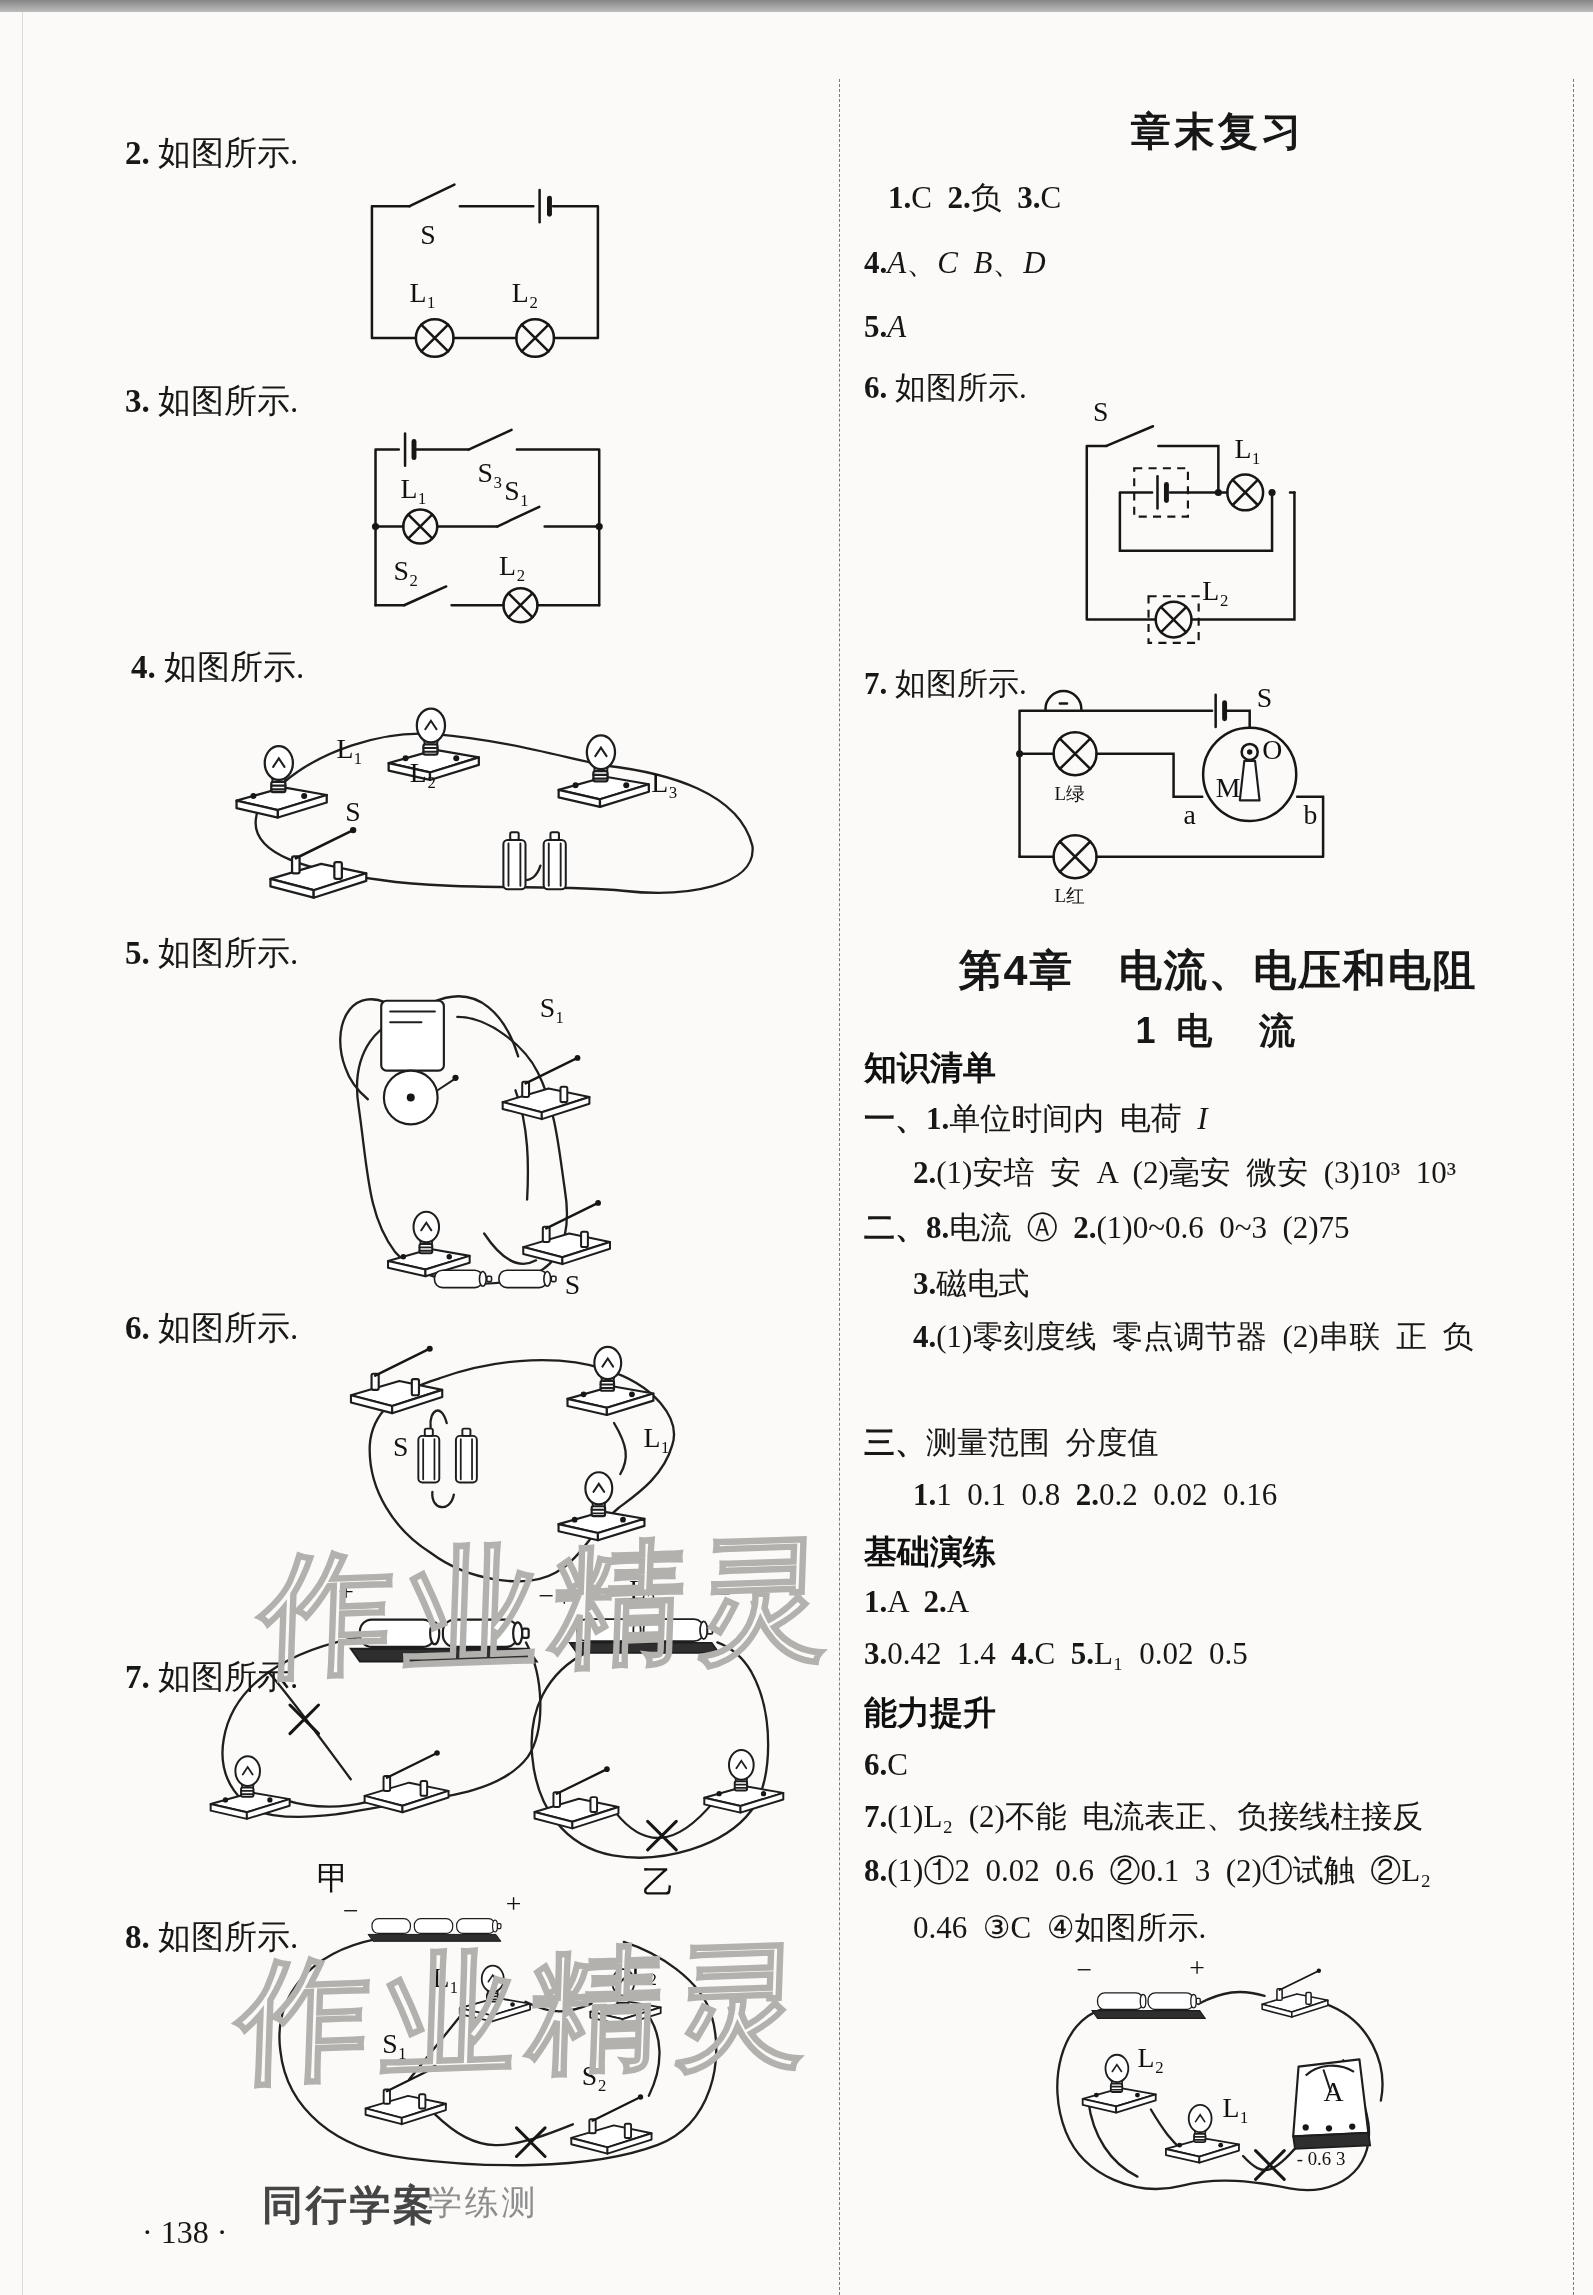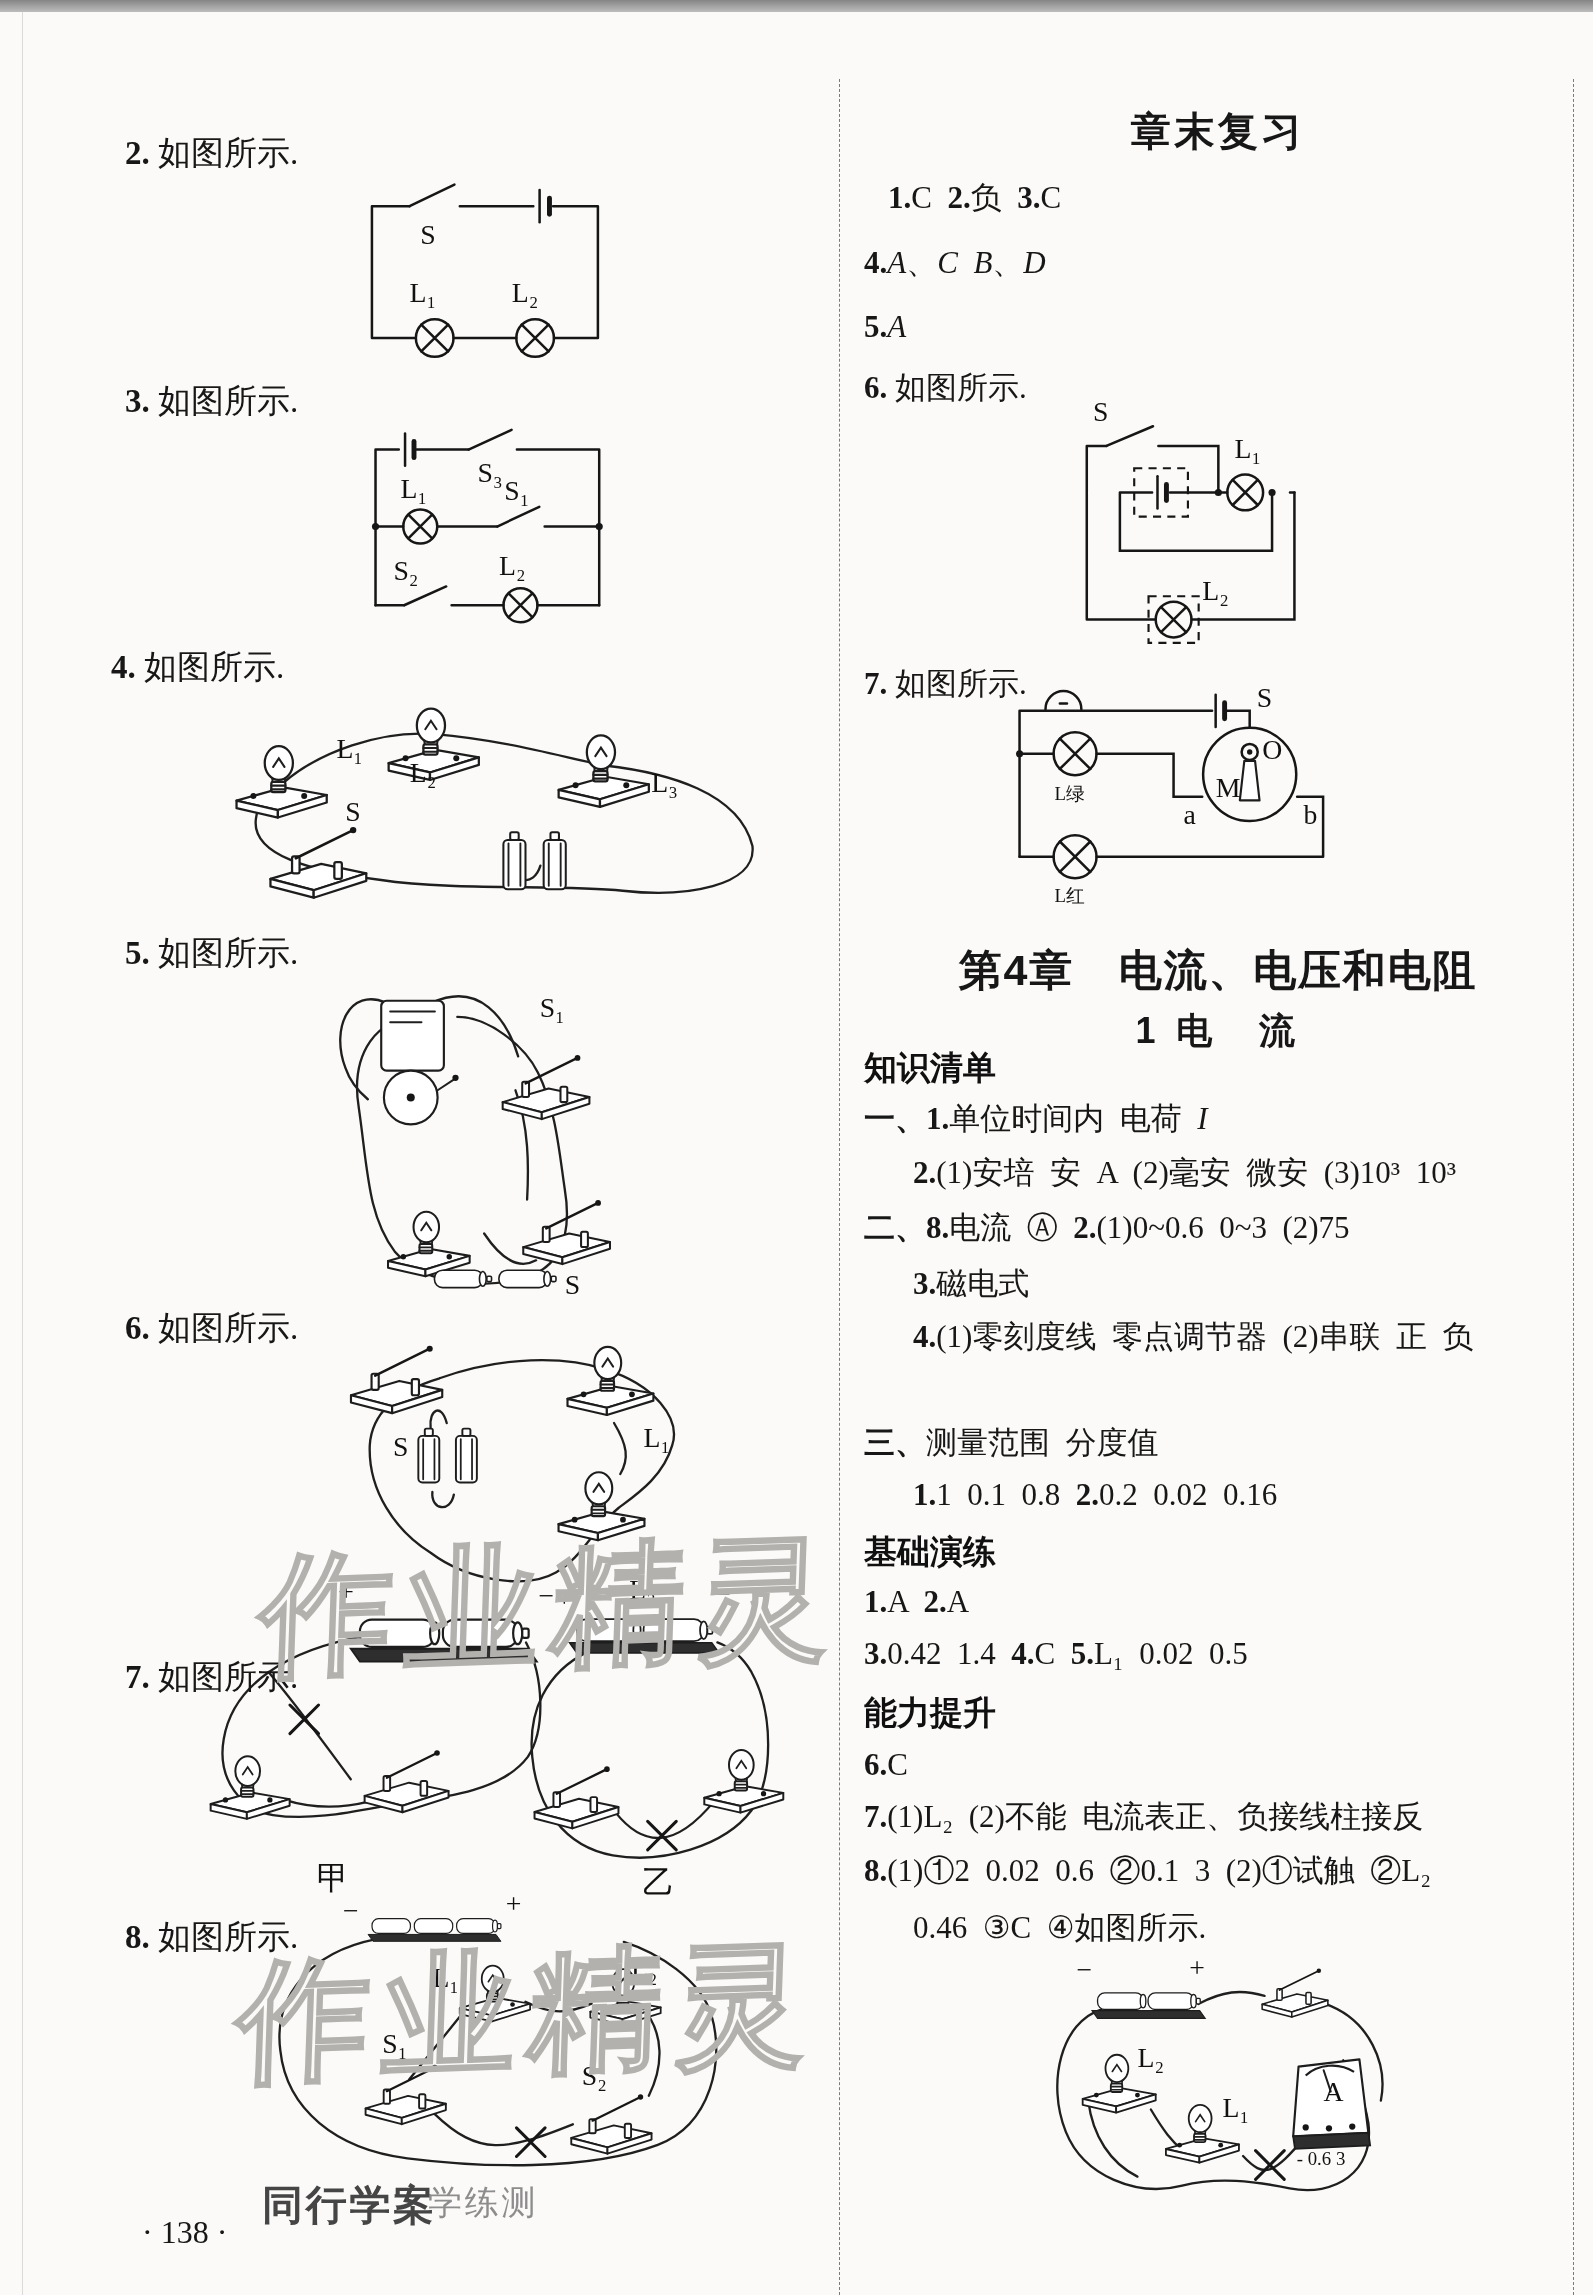--- a/index.html
+++ b/index.html
@@ -146,21 +146,21 @@
     <line class="schem" x1="46" y1="208" x2="93" y2="187"></line>
     <circle class="schem" cx="176" cy="208" r="19"></circle>
     <path class="schem" d="M163,195 L189,221 M163,221 L189,195"></path>
     <text class="figlabel" x="128" y="70">S₃</text>
     <text class="figlabel" x="42" y="88">L₁</text>
     <text class="figlabel" x="158" y="90">S₁</text>
     <text class="figlabel" x="34" y="180">S₂</text>
     <text class="figlabel" x="152" y="174">L₂</text>
   </svg>
 
-  <div class="line item-line" style="left:111px;top:647px;"><span class="seg-b">4.</span><span class="seg-n"> 如图所示.</span></div>
+  <div class="line item-line" style="left:131px;top:647px;"><span class="seg-b">4.</span><span class="seg-n"> 如图所示.</span></div>
 
   <svg class="fig" style="left:202px;top:676px;" width="573" height="255" viewBox="0 0 640 285">
     <path class="wire" d="M90,120 C130,85 200,60 260,65 C340,72 400,90 450,100 C520,108 600,130 615,190 C620,235 540,248 470,240 C400,233 280,240 200,228 C120,218 55,200 60,160 C62,140 75,128 90,120 Z"></path>
     <path class="wire" d="M350,205 C345,230 370,238 378,212"></path>
     <use href="#sym-lampbase" transform="translate(30,70) scale(1.05)"></use>
     <use href="#sym-lampbase" transform="translate(200,28) scale(1.05)"></use>
     <use href="#sym-lampbase" transform="translate(390,58) scale(1.05)"></use>
     <use href="#sym-switch" transform="translate(70,168) scale(1.05)"></use>
     <use href="#sym-cellv" transform="translate(330,168) scale(0.95)"></use>
     <use href="#sym-cellv" transform="translate(375,168) scale(0.95)"></use>

